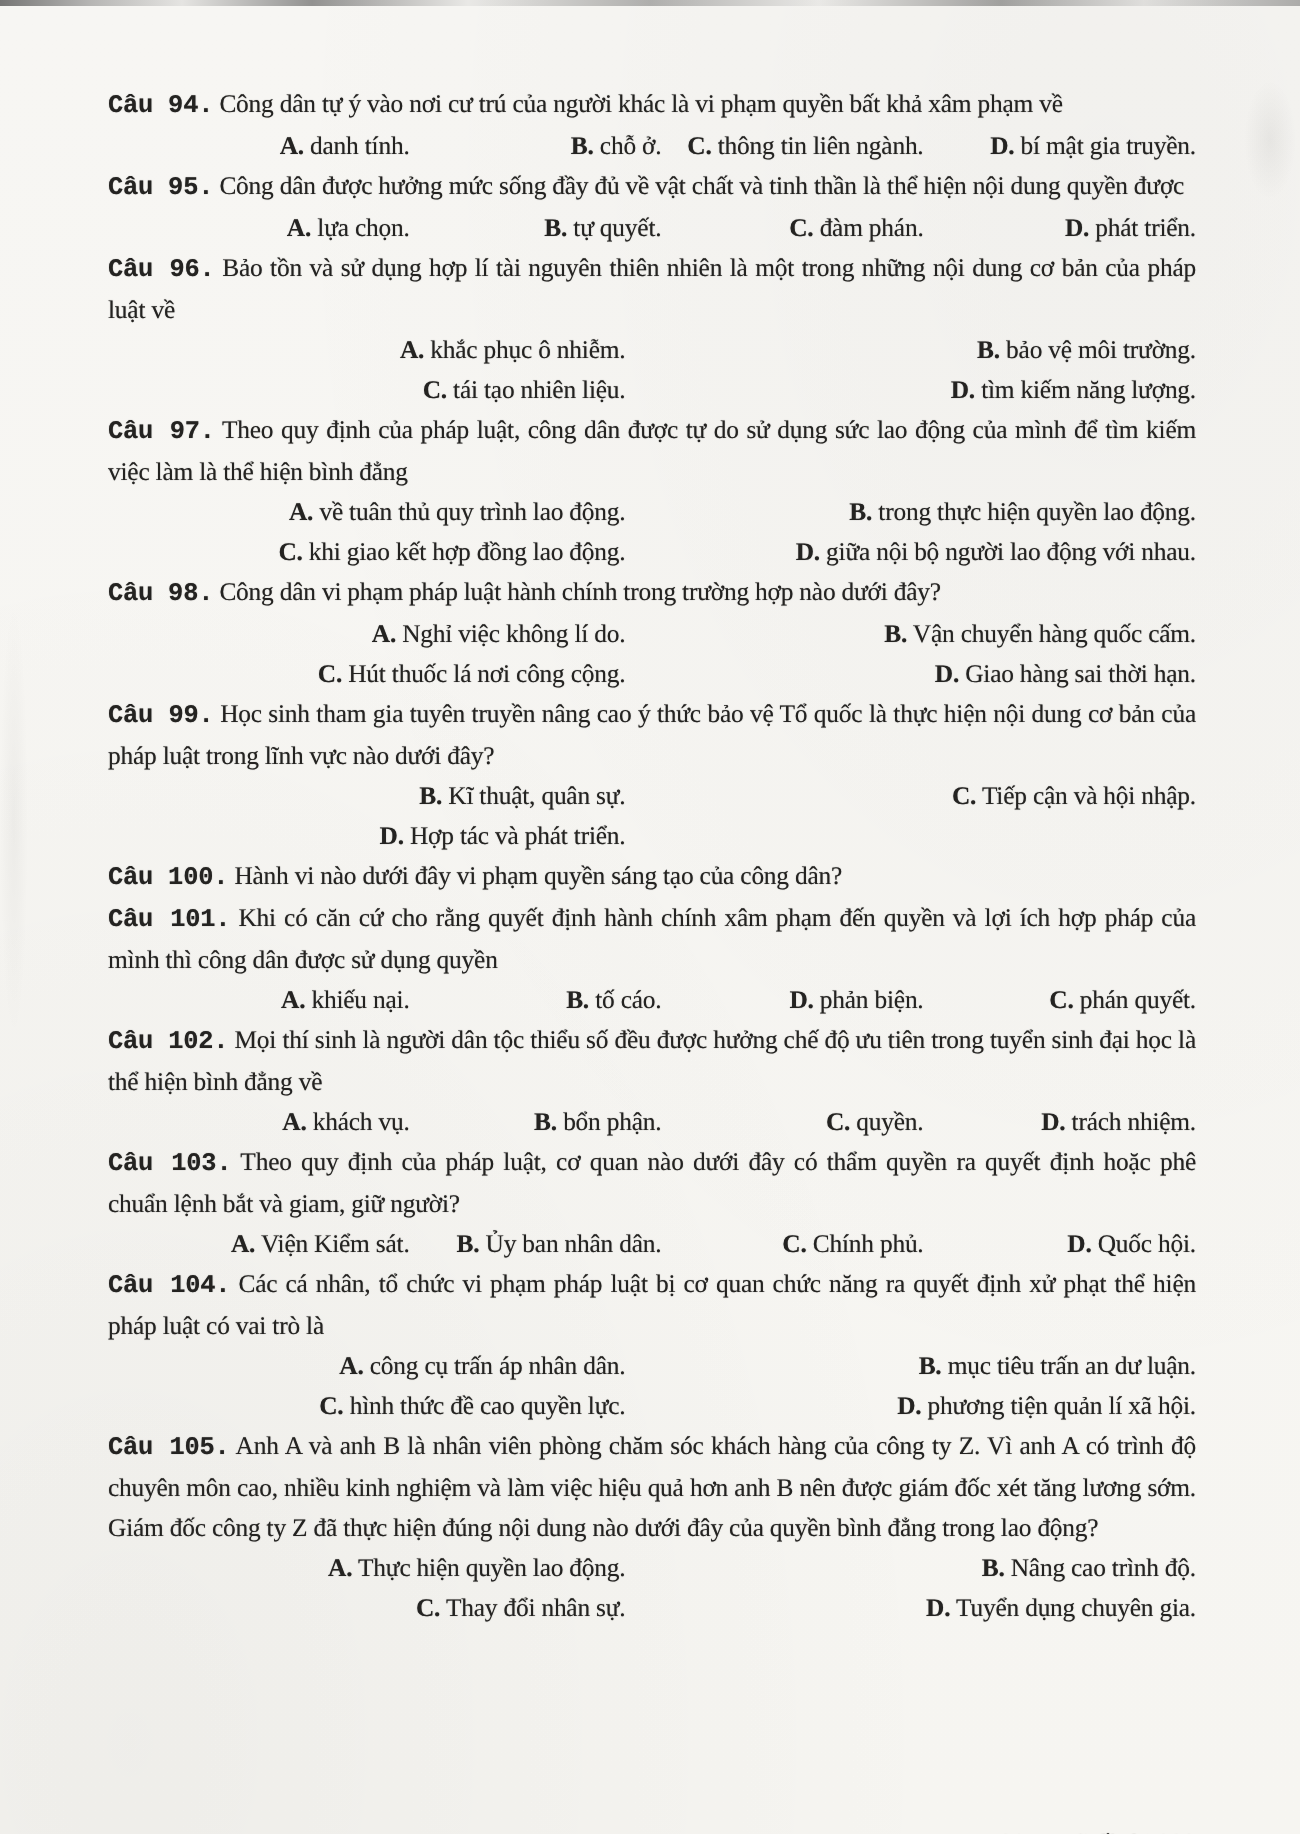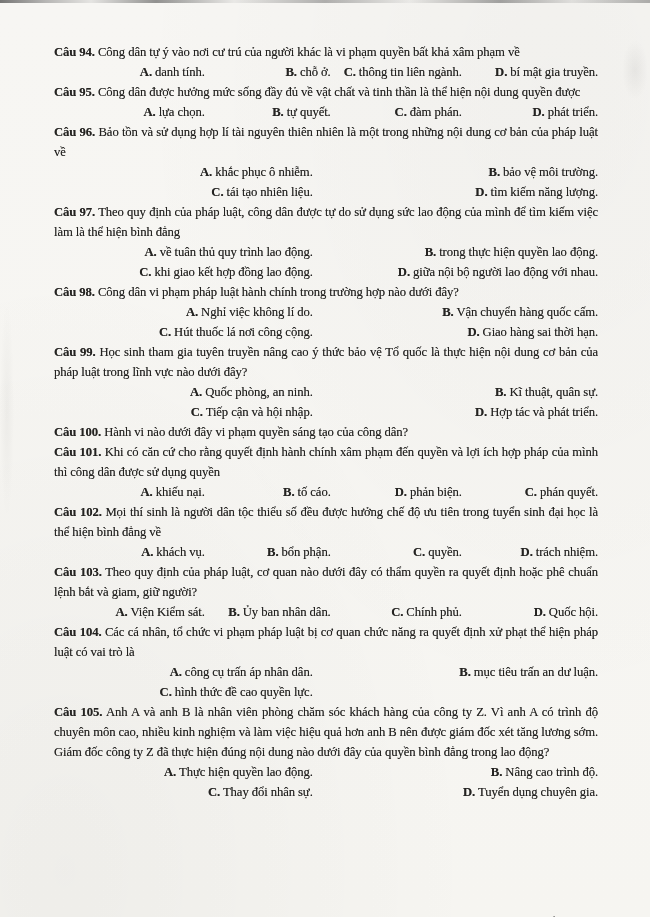--- a/index.html
+++ b/index.html
@@ -30,21 +30,21 @@
   .smudge.s2 { left:0; top:300px; width:14px; height:220px;
     background:radial-gradient(closest-side, rgba(0,0,0,.035), transparent); }
 
   .content {
     position:absolute; left:54px; top:42px; width:544px;
     font-size:12.7px; line-height:20px; letter-spacing:-0.1px;
     text-align:justify;
     text-shadow:0 0 .5px rgba(40,40,40,.55);
   }
   .qt { margin:0; }
-  .qn { font-weight:bold; }
+  .qn { font-weight:bold;font-family:Liberation Mono, monospace; }
   .opts { display:grid; padding-left:30px; margin:0; text-align:right; }
   .opts.cols4 { grid-template-columns:23.5% 24.5% 25.5% auto; }
   .opts.cols2 { grid-template-columns:44.5% auto; }
   .opt { margin:0; white-space:nowrap; overflow:visible; }
   .opt b { font-weight:bold; }
   .footer {
     position:absolute; top:866px; right:52px;
     font-size:13px; letter-spacing:-0.1px;
     text-shadow:0 0 .5px rgba(40,40,40,.55);
     margin-top:48px;
@@ -106,21 +106,20 @@
         <p class="opt"><b>A.</b> <span>Nghỉ việc không lí do.</span></p>
         <p class="opt"><b>B.</b> <span>Vận chuyển hàng quốc cấm.</span></p>
         <p class="opt"><b>C.</b> <span>Hút thuốc lá nơi công cộng.</span></p>
         <p class="opt"><b>D.</b> <span>Giao hàng sai thời hạn.</span></p>
       </div>
     </section>
 
     <section class="q">
       <p class="qt"><b class="qn">Câu 99.</b> <span>Học sinh tham gia tuyên truyền nâng cao ý thức bảo vệ Tổ quốc là thực hiện nội dung cơ bản của pháp luật trong lĩnh vực nào dưới đây?</span></p>
       <div class="opts cols2">
-        <p class="opt"><b>A.</b> <span>Quốc phòng, an ninh.</span></p>
         <p class="opt"><b>B.</b> <span>Kĩ thuật, quân sự.</span></p>
         <p class="opt"><b>C.</b> <span>Tiếp cận và hội nhập.</span></p>
         <p class="opt"><b>D.</b> <span>Hợp tác và phát triển.</span></p>
       </div>
     </section>
 
     <section class="q">
       <p class="qt"><b class="qn">Câu 100.</b> <span>Hành vi nào dưới đây vi phạm quyền sáng tạo của công dân?</span></p>
     </section>
 
@@ -153,20 +152,21 @@
         <p class="opt"><b>D.</b> <span>Quốc hội.</span></p>
       </div>
     </section>
 
     <section class="q">
       <p class="qt"><b class="qn">Câu 104.</b> <span>Các cá nhân, tổ chức vi phạm pháp luật bị cơ quan chức năng ra quyết định xử phạt thể hiện pháp luật có vai trò là</span></p>
       <div class="opts cols2">
         <p class="opt"><b>A.</b> <span>công cụ trấn áp nhân dân.</span></p>
         <p class="opt"><b>B.</b> <span>mục tiêu trấn an dư luận.</span></p>
         <p class="opt"><b>C.</b> <span>hình thức đề cao quyền lực.</span></p>
+        <p class="opt"><b>D.</b> <span>phương tiện quản lí xã hội.</span></p>
       </div>
     </section>
 
     <section class="q">
       <p class="qt"><b class="qn">Câu 105.</b> <span>Anh A và anh B là nhân viên phòng chăm sóc khách hàng của công ty Z. Vì anh A có trình độ chuyên môn cao, nhiều kinh nghiệm và làm việc hiệu quả hơn anh B nên được giám đốc xét tăng lương sớm. Giám đốc công ty Z đã thực hiện đúng nội dung nào dưới đây của quyền bình đẳng trong lao động?</span></p>
       <div class="opts cols2">
         <p class="opt"><b>A.</b> <span>Thực hiện quyền lao động.</span></p>
         <p class="opt"><b>B.</b> <span>Nâng cao trình độ.</span></p>
         <p class="opt"><b>C.</b> <span>Thay đổi nhân sự.</span></p>
         <p class="opt"><b>D.</b> <span>Tuyển dụng chuyên gia.</span></p>

